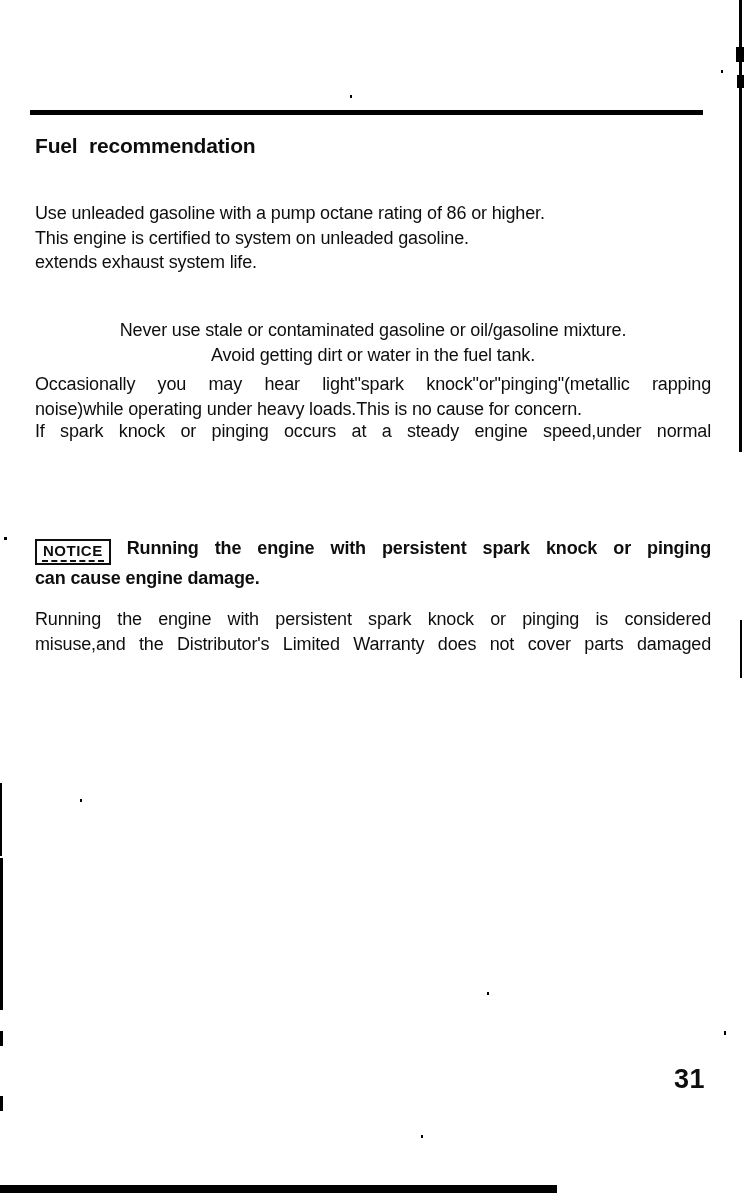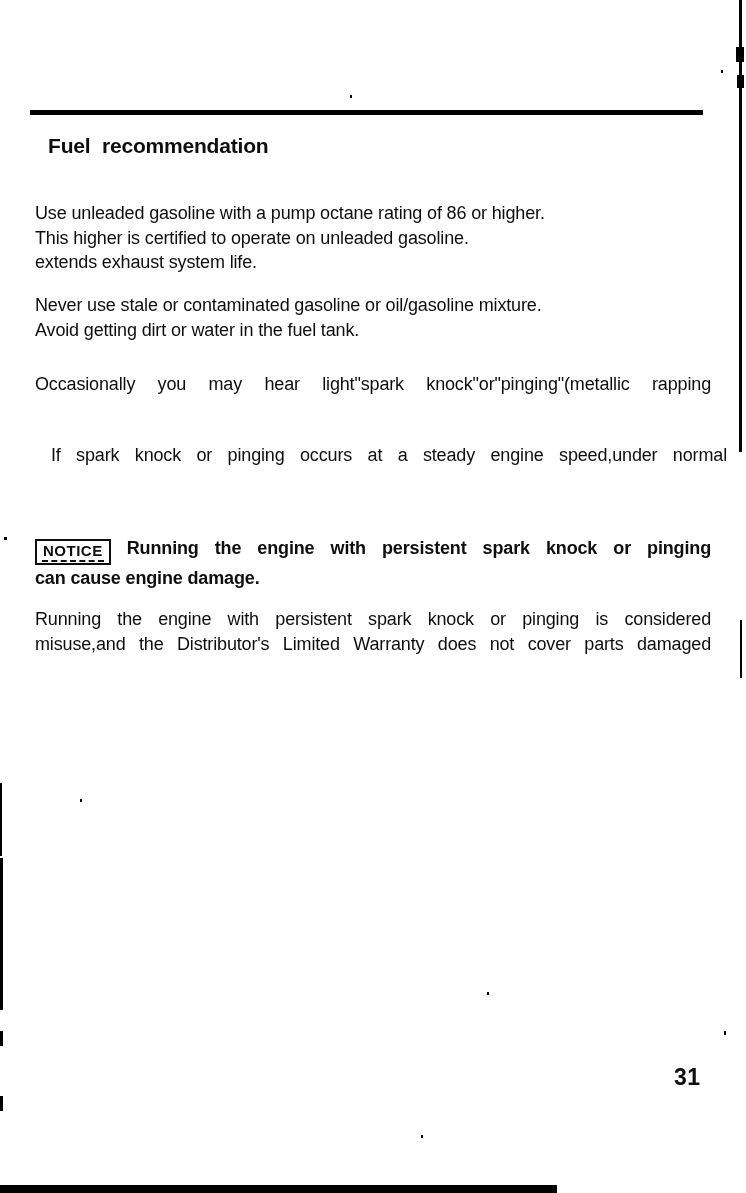--- a/index.html
+++ b/index.html
@@ -13,63 +13,63 @@
     -webkit-font-smoothing: antialiased;
   }
   .abs { position: absolute; }
 
   .rule-top {
     left: 30px; top: 110px; width: 673px; height: 5px;
     background: #000;
   }
 
   .section-title {
-    left: 48px; top: 134px;
+    left: 35px; top: 134px;
     font-size: 21px; font-weight: 700;
     letter-spacing: -0.2px; word-spacing: 6px;
     line-height: 1.1;
     white-space: nowrap;
   }
 
   .para {
     position: absolute;
     left: 35px; width: 676px;
     font-size: 18px;
     line-height: 24.6px;
     letter-spacing: -0.15px;
   }
   .line { white-space: normal; }
   .just { text-align: justify; text-align-last: justify; }
   .bold { font-weight: 700; }
 
   .p1 { top: 201px; }
-  .p2 { top: 293px; }
+  .p2 { top: 318px; text-align: center; }
   .p3 { top: 372px; }
-  .p4 { top: 443px; margin-left: 16px; }
+  .p4 { top: 419px; }
   .notice-para { top: 535px; line-height: 27.5px; }
   .p5 { top: 607px; }
 
   .notice-box {
     display: inline-block;
     border: 2px solid #0e0e0e;
     padding: 0 5px 2px 5px;
     line-height: 1.1;
     vertical-align: -2px;
   }
   .notice-box .inner {
     font-weight: 700;
     font-size: 15px;
     letter-spacing: 0.5px;
     border-bottom: 2px dashed #0e0e0e;
     padding: 0 1px 1px 1px;
   }
 
   .page-number {
     left: 674px; top: 1066px;
-    font-size: 23px; font-weight: 700;
+    font-size: 27px; font-weight: 700;
     letter-spacing: 0.5px;
     line-height: 1;
   }
 
   .bar-bottom {
     left: 0; top: 1185px; width: 557px; height: 8px;
     background: #000;
   }
 
   .artifact { position: absolute; background: #000; }
@@ -91,31 +91,32 @@
 </style>
 </head>
 <body>
 
 <div class="abs rule-top"></div>
 
 <div class="abs section-title">Fuel recommendation</div>
 
 <div class="para p1">
   <div class="line">Use unleaded gasoline with a pump octane rating of 86 or higher.</div>
-  <div class="line">This higher is certified to operate on unleaded gasoline.</div>
+  <div class="line">This engine is certified to system on unleaded gasoline.</div>
   <div class="line">extends exhaust system life.</div>
 </div>
 
 <div class="para p2">
   <div class="line">Never use stale or contaminated gasoline or oil/gasoline mixture.</div>
   <div class="line">Avoid getting dirt or water in the fuel tank.</div>
 </div>
 
 <div class="para p3">
   <div class="line just">Occasionally you may hear light"spark knock"or"pinging"(metallic rapping</div>
+  <div class="line">noise)while operating under heavy loads.This is no cause for concern.</div>
 </div>
 
 <div class="para p4">
   <div class="line just">If spark knock or pinging occurs at a steady engine speed,under normal</div>
 </div>
 
 <div class="para notice-para bold">
   <div class="line just"><span class="notice-box"><span class="inner">NOTICE</span></span>
     <span>Running the engine with persistent spark knock or pinging</span>
   </div>

